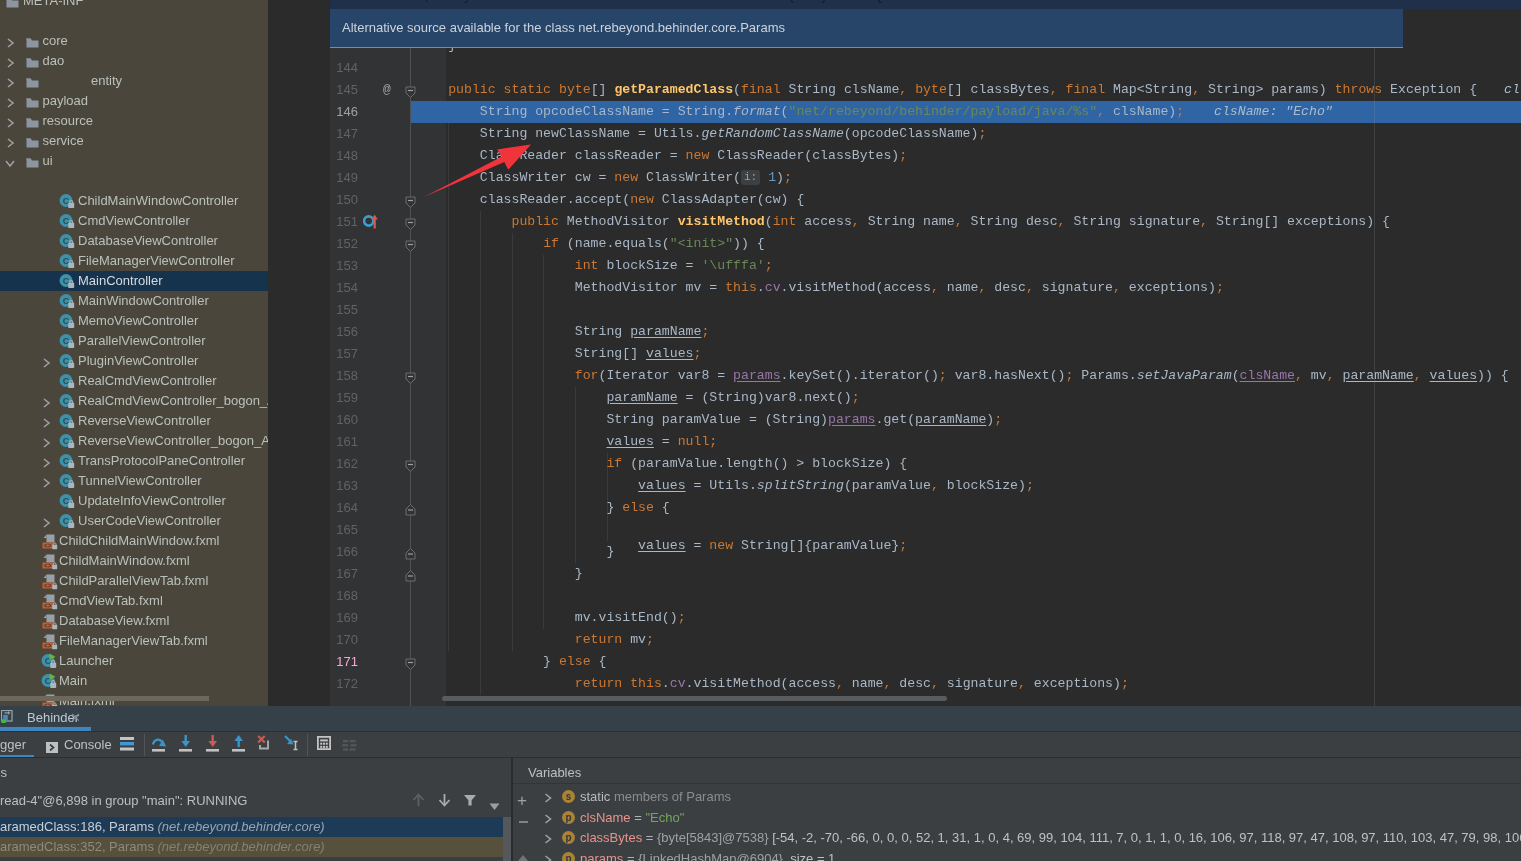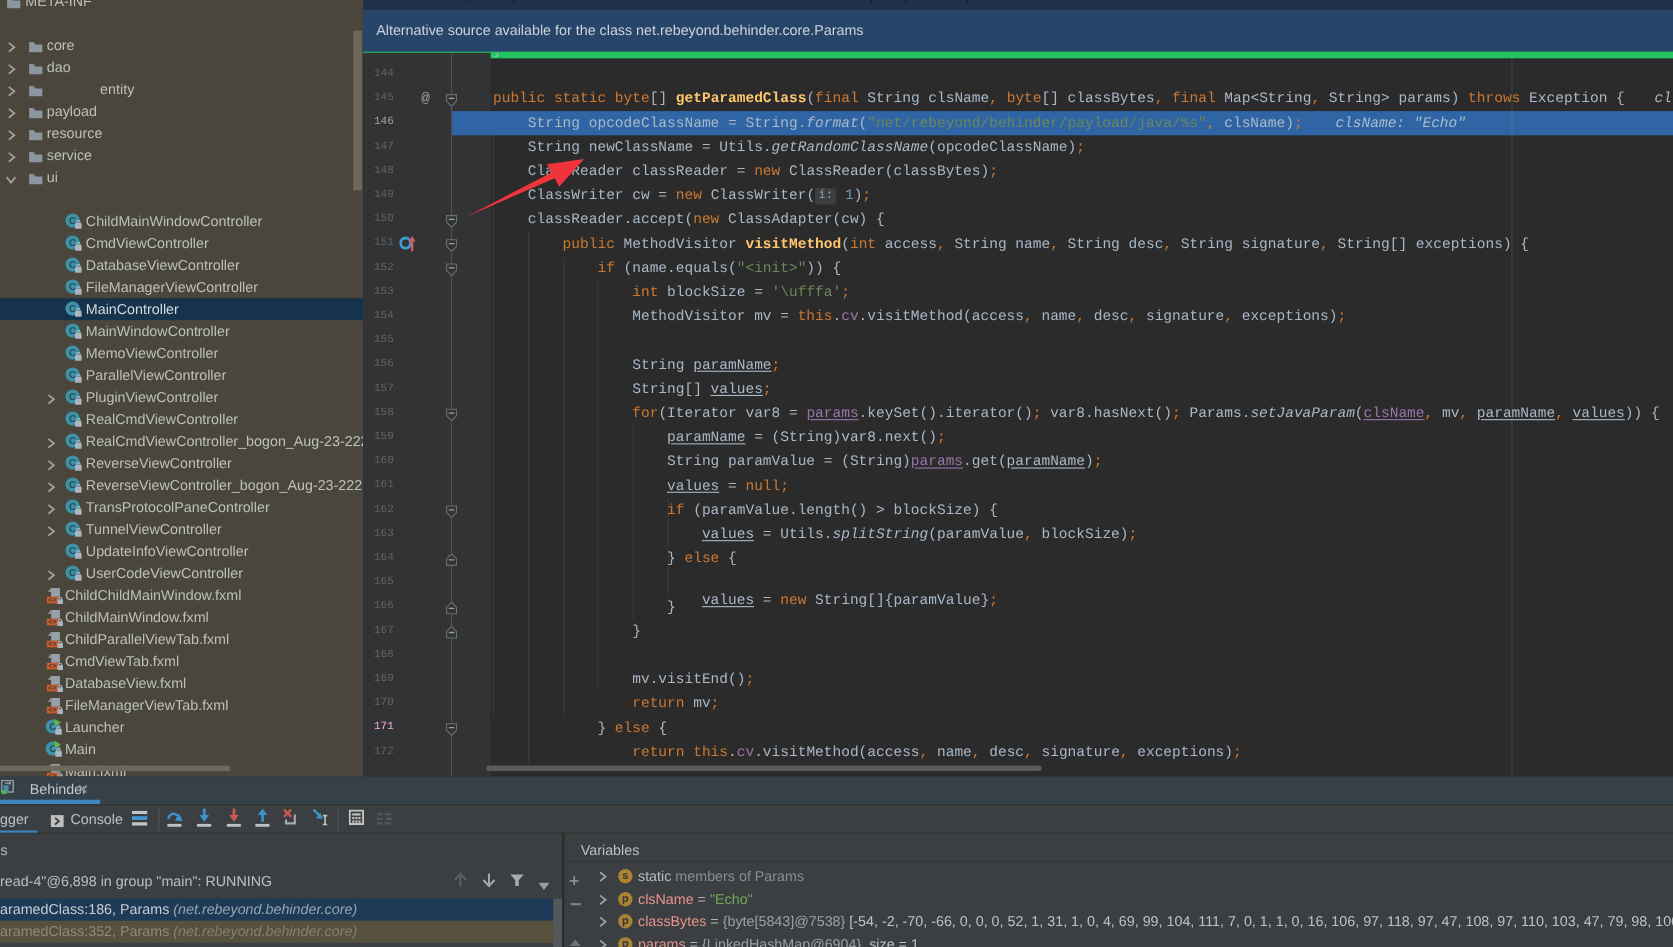--- a/index.html
+++ b/index.html
@@ -1,43 +1,43 @@
 <!DOCTYPE html>
 <html><head>
 <meta charset="utf-8">
 <style>
   html,body{margin:0;padding:0;}
   body{width:1521px;height:861px;overflow:hidden;background:#2b2b2b;font-family:"Liberation Sans",sans-serif;position:relative;}
   .abs{position:absolute;}
-  #tree{position:absolute;left:0;top:0;width:330px;height:706px;background:#4a463c;overflow:hidden;}
+  #tree{position:absolute;left:0;top:0;width:268px;height:706px;background:#4a463c;overflow:hidden;}
   .trow{position:absolute;left:0;width:330px;height:20px;line-height:20px;color:#bac0ba;font-size:13px;white-space:nowrap;}
   .trow .lbl{position:absolute;top:0;}
   .sel{background:#16334d;color:#d6dade;}
   .chev{position:absolute;top:4px;width:14px;height:14px;}
   .cicon{position:absolute;}
   #editor{position:absolute;left:330px;top:0;width:1191px;height:706px;background:#2b2b2b;overflow:hidden;}
   #gutter{position:absolute;left:0;top:48px;width:116px;height:658px;background:#313335;}
-  .lnum{position:absolute;left:0;width:28px;text-align:right;font-family:Liberation Mono, monospace;font-size:10px;line-height:22px;}
+  .lnum{position:absolute;left:0;width:28px;text-align:right;font-family:Liberation Sans, sans-serif;font-size:13px;line-height:22px;}
   .code{position:absolute;font-family:"Liberation Mono",monospace;font-size:13.2px;line-height:22px;color:#A9B7C6;white-space:pre;}
   .k{color:#CC7832;} .s{color:#6A8759;} .n{color:#6897BB;} .f{color:#9876AA;}
   .m{color:#FFC66D;font-weight:bold;} .it{font-style:italic;}
   .u{text-decoration:underline;text-underline-offset:2px;}
   .hint{color:#a9bccb;font-style:italic;}
   .chip{display:inline-block;background:#3d4042;color:#9da2a5;font-size:11px;border-radius:3px;padding:0 3px;line-height:15px;vertical-align:1px;}
   #bottom{position:absolute;left:0;top:706px;width:1521px;height:155px;background:#3c3f41;overflow:hidden;}
   .ui13{font-size:13px;color:#bcc0c3;white-space:nowrap;}
 </style>
 </head>
 <body>
 
 <div class="abs" id="editor">
   <div class="abs" style="left:0;top:0;width:1191px;height:9px;background:#20304a;overflow:hidden;">
     <div style="position:absolute;left:94px;top:-11px;font-family:'Liberation Mono',monospace;font-size:13.2px;color:#101d30;white-space:pre;">,    y                                        (...)      {</div>
   </div>
-  <div class="abs" style="left:0;top:9px;width:1191px;height:38px;background:#264569;border-bottom:6px solid #22c55e;text-decoration:underline;">
+  <div class="abs" style="left:0;top:9px;width:1073px;height:38px;background:#264569;border-bottom:1px solid #22c55e;text-decoration:underline;">
     <div class="abs" style="left:12px;top:11px;font-size:13px;color:#ccd3da;">Alternative source available for the class net.rebeyond.behinder.core.Params</div>
   </div>
   <div class="abs" id="gutter"></div>
   <div class="abs" style="left:81px;top:101px;width:1110px;height:22px;background:#2f65a5;"></div>
   <div class="abs" style="left:118.2px;top:123px;width:1px;height:528px;background:#3a3a3a;"></div>
 <div class="abs" style="left:149.9px;top:211px;width:1px;height:484px;background:#3a3a3a;"></div>
 <div class="abs" style="left:181.6px;top:233px;width:1px;height:418px;background:#3a3a3a;"></div>
 <div class="abs" style="left:213.3px;top:255px;width:1px;height:374px;background:#3a3a3a;"></div>
 <div class="abs" style="left:244.9px;top:387px;width:1px;height:176px;background:#3a3a3a;"></div>
 <div class="abs" style="left:276.6px;top:453px;width:1px;height:88px;background:#3a3a3a;"></div>

